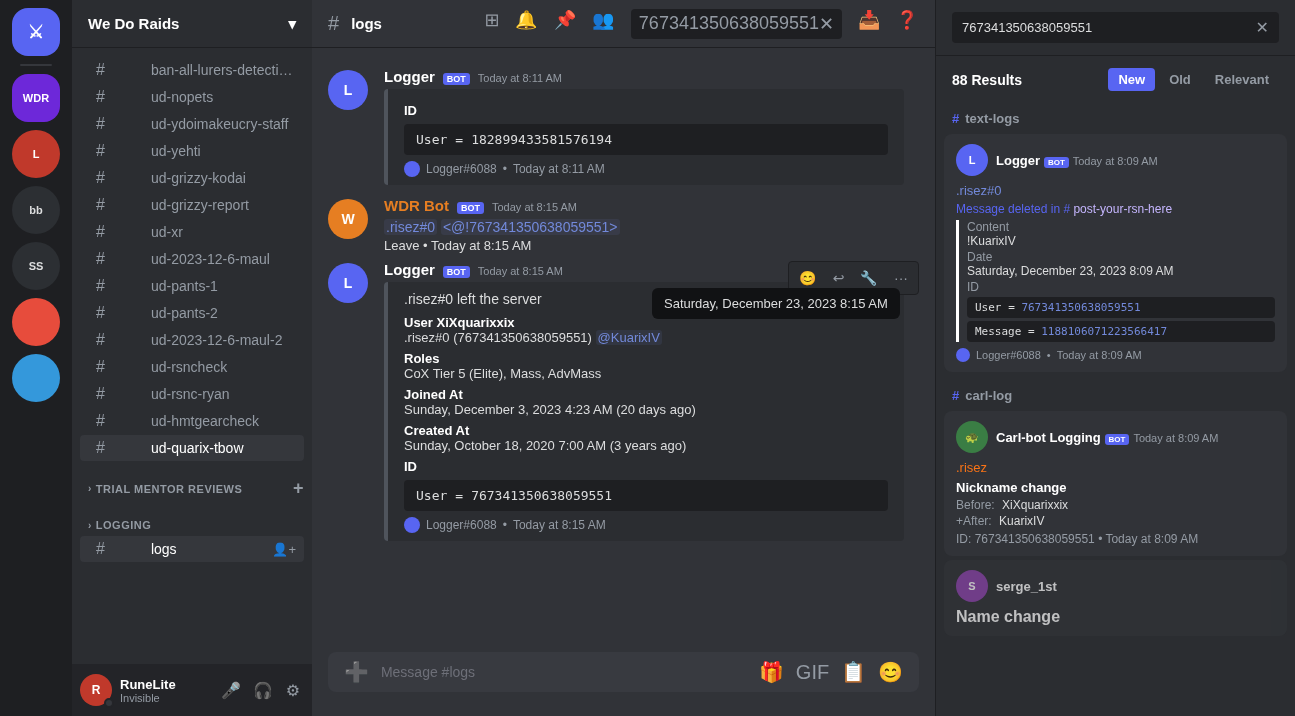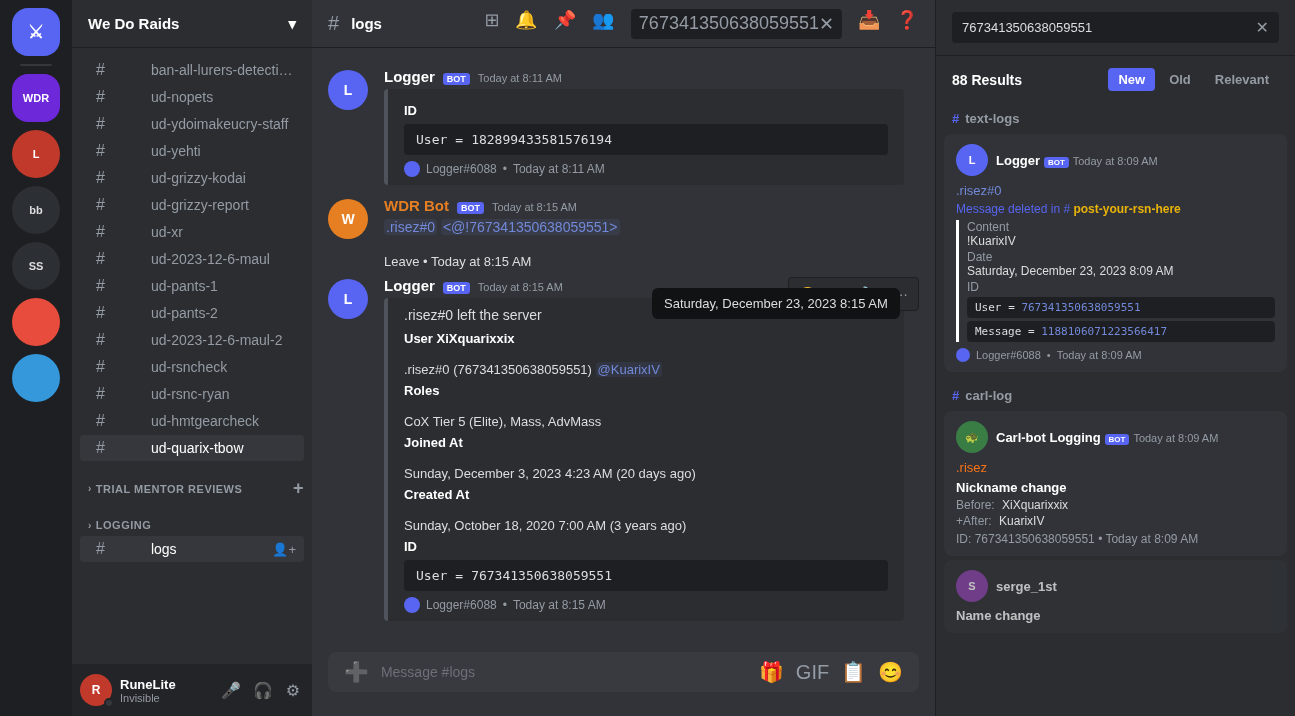--- a/index.html
+++ b/index.html
@@ -169,21 +169,21 @@
       align-items: center;
       gap: 8px;
     }
     .embed-code .key { color: #dcddde; }
     .embed-code .eq { color: #dcddde; }
     .embed-code .val { color: #dcddde; }
     .embed-footer { display: flex; align-items: center; gap: 6px; margin-top: 6px; font-size: 12px; color: #949ba4; }
     .embed-footer-icon { width: 16px; height: 16px; border-radius: 50%; background: #5865f2; flex-shrink: 0; }
 
     .info-label { font-weight: 700; color: white; font-size: 13px; margin-top: 6px; }
-    .info-value { color: #dcddde; font-size: 13px; margin-top: 16px; }
+    .info-value { color: #dcddde; font-size: 13px; }
 
     
     .tooltip-box {
       background: #111214;
       border-radius: 6px;
       padding: 8px 12px;
       font-size: 13px;
       color: #dcddde;
       position: absolute;
       left: 340px;
@@ -597,21 +597,21 @@
             <span class="bot-badge" style="font-size:8px;">BOT</span>
             <span class="result-time">Today at 8:09 AM</span>
           </div>
         </div>
         <div class="result-text">
           <span style="color:#7289da;">.risez#0</span>
         </div>
         <div class="result-label">
           <span>Message deleted in</span>
           <span class="result-highlight"> # </span>
-          <span style="color:#eab308;font-weight:bold;">post-your-rsn-here</span>
+          <span style="color:#c4b5fd;">post-your-rsn-here</span>
         </div>
         <div class="result-content-block">
           <div class="result-field">Content</div>
           <div class="result-field-val">!KuarixIV</div>
           <div class="result-field">Date</div>
           <div class="result-field-val">Saturday, December 23, 2023 8:09 AM</div>
           <div class="result-field">ID</div>
           <div class="result-code">
             <span>User</span>
             <span> = </span>
@@ -663,17 +663,17 @@
     </div>
 
     <div class="result-section">
       <div class="result-item" style="opacity:0.7;">
         <div class="result-item-header">
           <div class="result-avatar" style="background:#8e44ad;">S</div>
           <div>
             <span class="result-author">serge_1st</span>
           </div>
         </div>
-        <div class="result-field-val" style="font-weight:600; color:white; font-size:13px;">Name change</div>
+        <div class="result-field-val" style="font-weight:600; color:white; font-size:16px;">Name change</div>
       </div>
     </div>
   </div>
 </div>
 
 </body></html>

